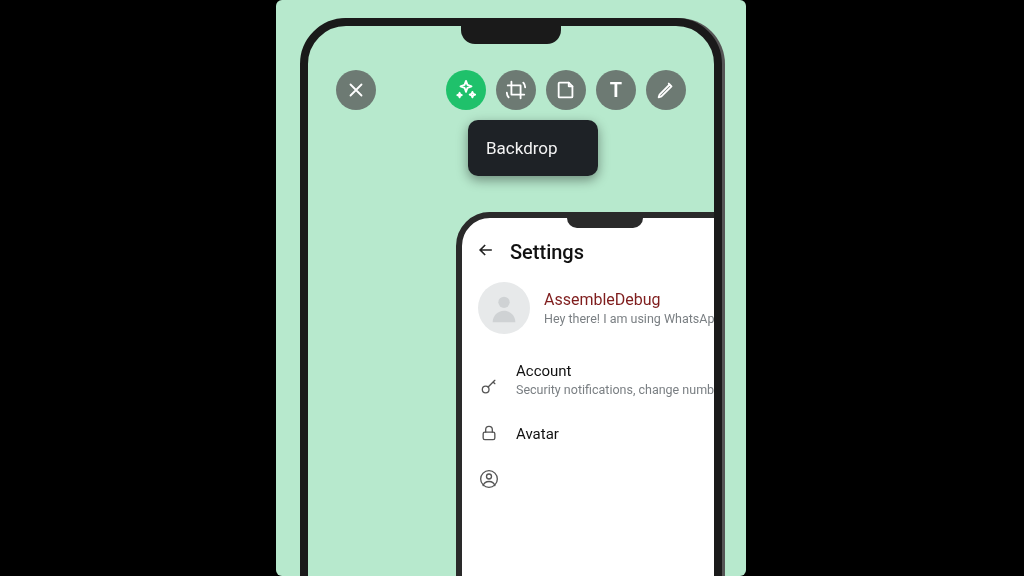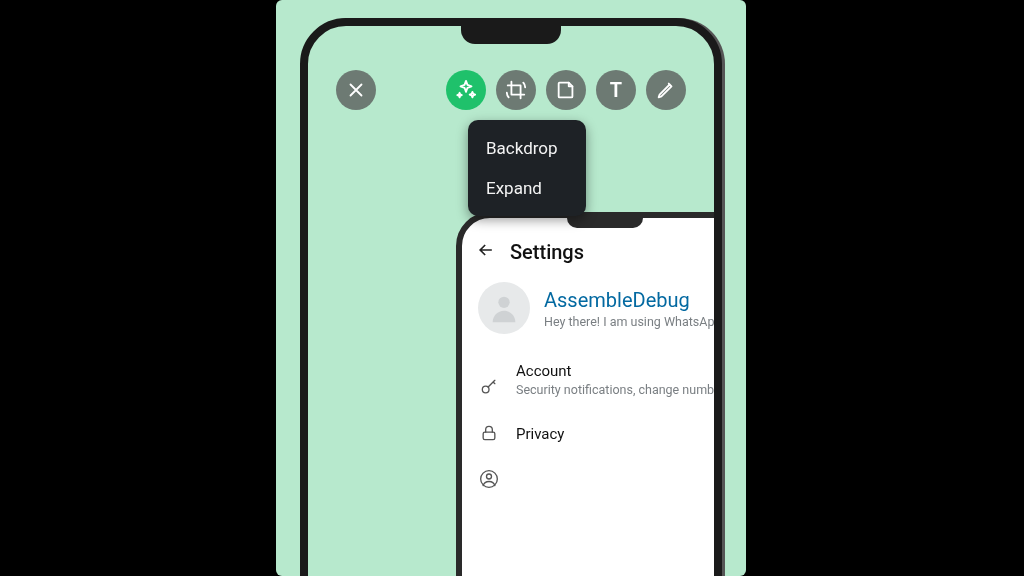--- a/index.html
+++ b/index.html
@@ -11,34 +11,34 @@
   
   .toolbar{position:absolute;top:44px;left:28px;right:28px;display:flex;align-items:center}
   .circle{width:40px;height:40px;border-radius:50%;background:#6d7a73;display:flex;align-items:center;justify-content:center;color:#fff;margin-left:10px;cursor:pointer}
   .circle.first{margin-left:0}
   .circle.green{background:#1fc16b}
   .spacer{flex:1}
   .circle svg{width:22px;height:22px;stroke:#fff;fill:none;stroke-width:2;stroke-linecap:round;stroke-linejoin:round}
   .circle .t{font-weight:600;font-size:20px}
   
   .menu{position:absolute;top:94px;left:160px;background:#1e2226;border-radius:10px;padding:8px 0;box-shadow:0 4px 12px rgba(0,0,0,.4);z-index:5}
-  .menu-item{color:#f3f3f3;font-size:17px;padding:10px 28px 10px 18px;cursor:pointer;white-space:nowrap}
+  .menu-item{color:#f3f3f3;font-size:17px;padding:10px 40px 10px 18px;cursor:pointer;white-space:nowrap}
   
   .inner{position:absolute;top:186px;left:148px;right:-40px;bottom:-20px;background:#fff;border:6px solid #2a2a2a;border-radius:34px;box-shadow:3px 0 0 #666;overflow:hidden}
   .inner .notch2{position:absolute;top:-2px;left:50%;transform:translateX(-50%);width:76px;height:12px;background:#2a2a2a;border-radius:0 0 10px 10px}
   .statusbar{height:22px}
   .hdr{display:flex;align-items:center;padding:0 14px 4px 14px;gap:14px}
   .hdr .back svg{width:20px;height:20px;stroke:#222;fill:none;stroke-width:2}
   .hdr h1{font-size:20px;font-weight:500;margin:0;color:#111}
   .castic{margin-left:auto}
   .castic svg{width:20px;height:20px;stroke:#444;fill:none;stroke-width:1.6}
   .profile{display:flex;align-items:center;gap:14px;padding:14px 16px 16px 16px}
   .avatar{width:52px;height:52px;border-radius:50%;background:#e7e9ea;display:flex;align-items:center;justify-content:center}
   .avatar svg{width:34px;height:34px;fill:#cfd2d4}
-  .pname{font-size:20px;color:#0369a1}
+  .pname{font-size:16px;color:#7f1d1d}
   .pstat{font-size:12.5px;color:#7a7f83;margin-top:2px}
   .row{display:flex;gap:16px;padding:12px 16px;align-items:flex-end}
   .ric{width:22px;display:flex;justify-content:center;padding-top:2px}
   .ric svg{width:20px;height:20px;stroke:#555;fill:none;stroke-width:1.6;stroke-linecap:round;stroke-linejoin:round}
   .rt{font-size:15px;color:#111}
   .rs{font-size:12.5px;color:#7a7f83;margin-top:2px}
 </style>
 </head>
 <body>
 
@@ -76,21 +76,20 @@
       </div>
       <div class="circle">
         <svg viewBox="0 0 24 24">
             <path d="M4 20l3-1 11-11-2-2L5 17l-1 3zM15 5l2 2"></path>
           </svg>
       </div>
     </div>
 
     <div class="menu">
       <div class="menu-item">Backdrop</div>
-      <div class="menu-item">Expand</div>
     </div>
 
     <div class="inner">
       <div class="notch2"></div>
       <div class="statusbar"></div>
       <div class="hdr">
         <span class="back">
           <svg viewBox="0 0 24 24">
               <path d="M19 12H5M11 6l-6 6 6 6"></path>
             </svg>
@@ -130,21 +129,21 @@
         </div>
       </div>
       <div class="row">
         <span class="ric">
             <svg viewBox="0 0 24 24">
               <rect x="5" y="11" width="14" height="9" rx="2"></rect>
               <path d="M8 11V8a4 4 0 1 1 8 0v3"></path>
             </svg>
           </span>
         <div>
-          <div class="rt">Privacy</div>
+          <div class="rt">Avatar</div>
         </div>
       </div>
       <div class="row">
         <span class="ric">
             <svg viewBox="0 0 24 24">
               <circle cx="12" cy="9" r="3"></circle>
               <path d="M5 20c1-4 5-5 7-5s6 1 7 5"></path>
               <circle cx="12" cy="12" r="10"></circle>
             </svg>
           </span>

